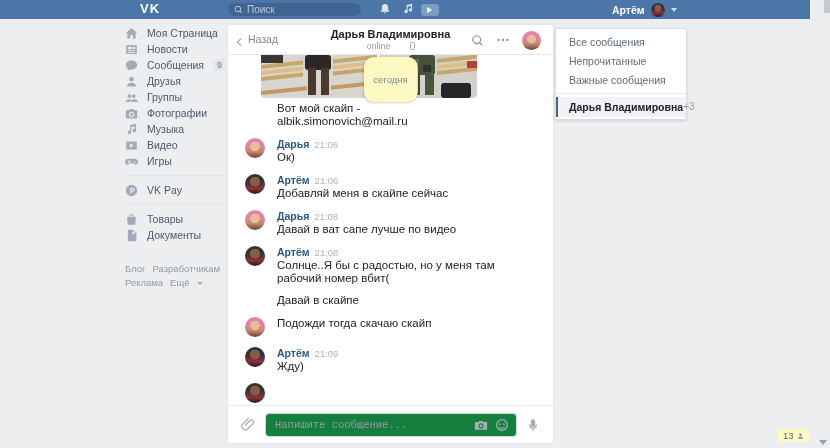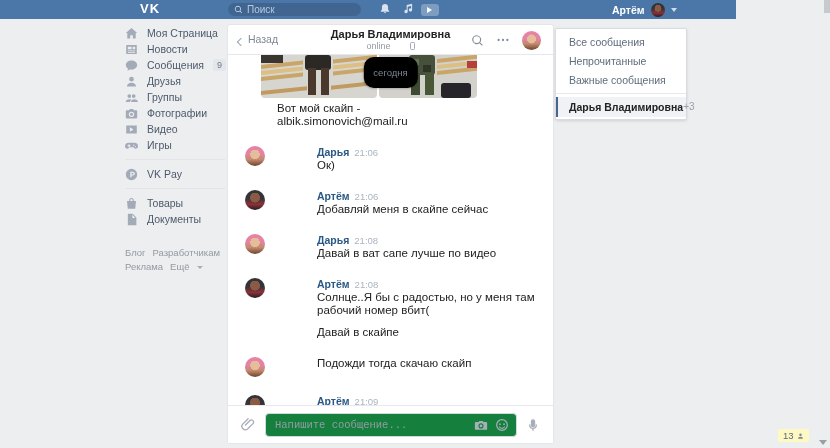--- a/index.html
+++ b/index.html
@@ -1,21 +1,21 @@
 <!DOCTYPE html>
 <html><head>
 <meta charset="utf-8">
 <style>
   * { margin:0; padding:0; box-sizing:border-box; }
   html,body { width:830px; height:448px; overflow:hidden; }
   body { font-family:"Liberation Sans", sans-serif; background:#edeef0; position:relative; color:#222; }
   .icon svg { display:block; }
 
   
-  .topbar { position:absolute; left:0; top:0; width:736px; height:19px; background:#4a76a8; z-index:30; }
+  .topbar { position:absolute; left:0; top:0; width:810px; height:19px; background:#4a76a8; z-index:30; }
   .vk-logo { position:absolute; left:140px; top:1px; color:#fff; font-weight:bold; font-size:13px; letter-spacing:1px; cursor:pointer; }
   .tb-search { position:absolute; left:228px; top:3px; width:133px; height:13px; background:rgba(0,0,0,.14); border-radius:7px; display:flex; align-items:center; padding:0 6px; gap:4px; color:#bdcfe3; }
   .tb-search input { background:transparent; border:none; outline:none; color:#dce8f5; font-size:10px; width:100px; font-family:inherit; }
   .tb-search input::placeholder { color:#b6c9df; }
   .tb-ico { position:absolute; top:3px; color:#d9e2ee; cursor:pointer; }
   .tb-video { position:absolute; left:421px; top:3.5px; width:18px; height:12px; border-radius:3px; background:rgba(255,255,255,.28); cursor:pointer; }
   .tb-video i { position:absolute; left:6px; top:3px; border-left:5px solid #fff; border-top:3px solid transparent; border-bottom:3px solid transparent; }
   .tb-user { position:absolute; left:612px; top:0; height:19px; display:flex; align-items:center; gap:6px; cursor:pointer; }
   .tb-user .name { color:#fff; font-size:10.5px; font-weight:bold; }
   .avatar { border-radius:50%; flex:none; }
@@ -44,23 +44,23 @@
   .chat-status { font-size:9px; color:#939aa3; margin-top:1px; display:flex; justify-content:center; align-items:center; gap:19px; }
   .phone-glyph { width:5px; height:8px; border:1px solid #a3abb5; border-radius:1.5px; }
   .ch-actions { position:absolute; right:12px; top:0; height:30px; display:flex; align-items:center; gap:12px; }
   .ch-actions .icon { color:#828c99; cursor:pointer; }
   .ch-av { width:19px; height:19px; cursor:pointer; }
 
   .chat-body { position:absolute; left:0; right:0; top:30px; bottom:38px; overflow:hidden; padding:0 16px 0 17px; font-size:11.5px; }
   .photos { display:flex; gap:2px; margin-left:16px; height:43px; position:relative; }
   .photo { height:43px; border-radius:0 0 4px 4px; overflow:hidden; cursor:pointer; }
   .photo svg { display:block; }
-  .date-pill { position:absolute; left:50%; top:2px; transform:translateX(-50%); background:#000000; border-radius:10px; padding:10px 10px; font-size:9.5px; color:#7b8691; box-shadow:0 1px 2px rgba(0,0,0,.18); z-index:5; }
+  .date-pill { position:absolute; left:50%; top:2px; transform:translateX(-50%); background:#fef9c3; border-radius:10px; padding:17px 10px; font-size:9.5px; color:#7b8691; box-shadow:0 1px 2px rgba(0,0,0,.18); z-index:5; }
   .skype-msg { margin:4px 0 0 32px; line-height:13px; color:#222; }
-  .msg-row { display:flex; margin-top:18px;gap:40px; }
+  .msg-row { display:flex; margin-top:10px; }
   .msg-row .avatar { width:20px; height:20px; margin-right:12px; cursor:pointer; }
   .msg-head { font-size:10.5px; line-height:13px; }
   .msg-author { color:#2a5885; font-weight:bold; cursor:pointer; }
   .msg-time { color:#aab4bf; font-size:9.5px; margin-left:5px; }
   .msg-text { line-height:13px; color:#222; }
   .msg-text.second { margin-top:8px; line-height:14px; }
 
   .composer { position:absolute; left:0; right:0; bottom:0; height:38px; border-top:1px solid #e7e8ec; display:flex; align-items:center; padding:0 13px; gap:9px; background:#fff; }
   .composer .icon { color:#a6aeb8; cursor:pointer; }
   .msg-field { flex:1; height:24px; border:1px solid #d3d9de; border-radius:4px; position:relative; background:#15803d;font-family:Liberation Mono, monospace; }
@@ -158,20 +158,28 @@
       </span>
     <span>Группы</span>
   </div>
   <div class="sb-item">
     <span class="icon">
         <svg width="13" height="13" viewBox="0 0 16 16" fill="currentColor">
           <path fill-rule="evenodd" d="M6 2.5h4L11 4h3a1 1 0 011 1v8a1 1 0 01-1 1H2a1 1 0 01-1-1V5a1 1 0 011-1h3l1-1.5zm2 3.2a3.3 3.3 0 100 6.6 3.3 3.3 0 000-6.6zm0 1.4a1.9 1.9 0 110 3.8 1.9 1.9 0 010-3.8z"></path>
         </svg>
       </span>
     <span>Фотографии</span>
+  </div>
+  <div class="sb-item">
+    <span class="icon">
+        <svg width="13" height="13" viewBox="0 0 16 16" fill="currentColor">
+          <path d="M6.2 2.5L13.5 1v8.2a2.2 2.2 0 11-1.4-2V4l-4.5 1v6.4a2.2 2.2 0 11-1.4-2V2.5z"></path>
+        </svg>
+      </span>
+    <span>Музыка</span>
   </div>
   <div class="sb-item">
     <span class="icon">
         <svg width="13" height="13" viewBox="0 0 16 16" fill="currentColor">
           <path fill-rule="evenodd" d="M1.5 3h13v10h-13V3zm4.5 2.2L10.5 8 6 10.8V5.2z"></path>
         </svg>
       </span>
     <span>Видео</span>
   </div>
   <div class="sb-item">

